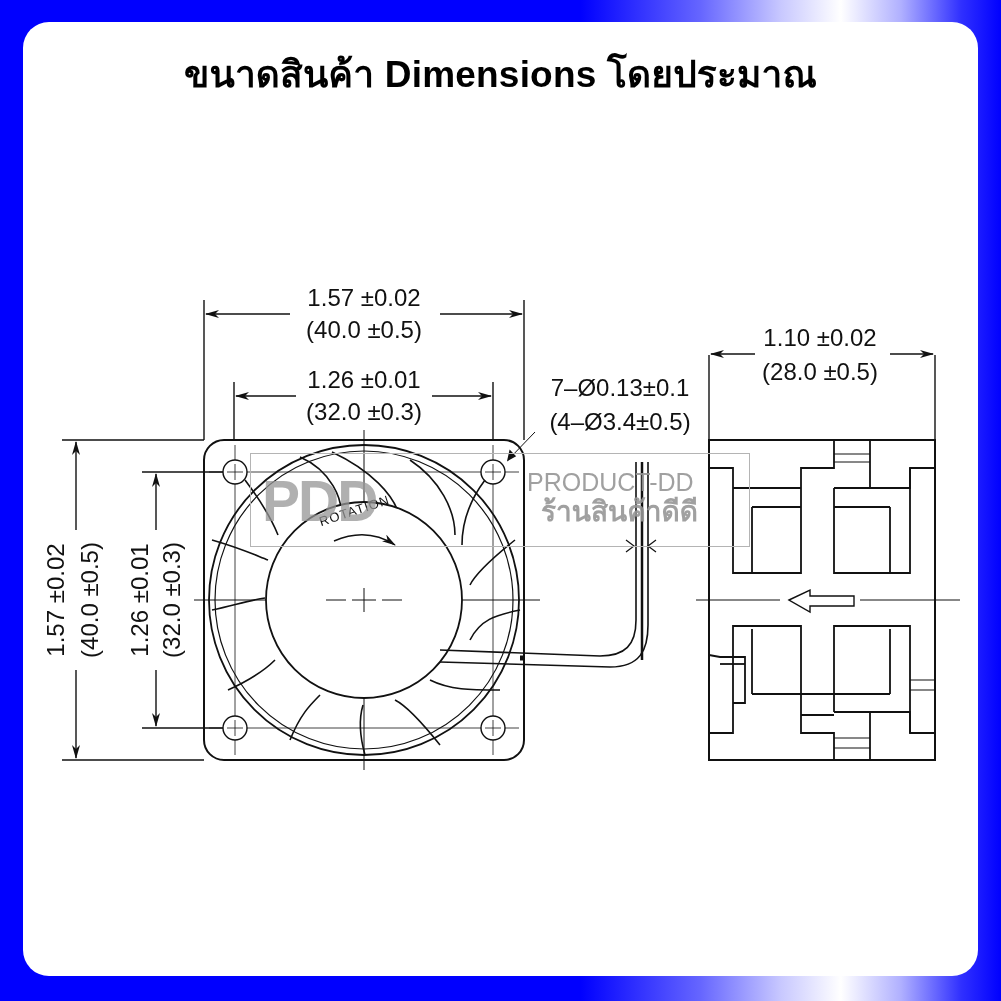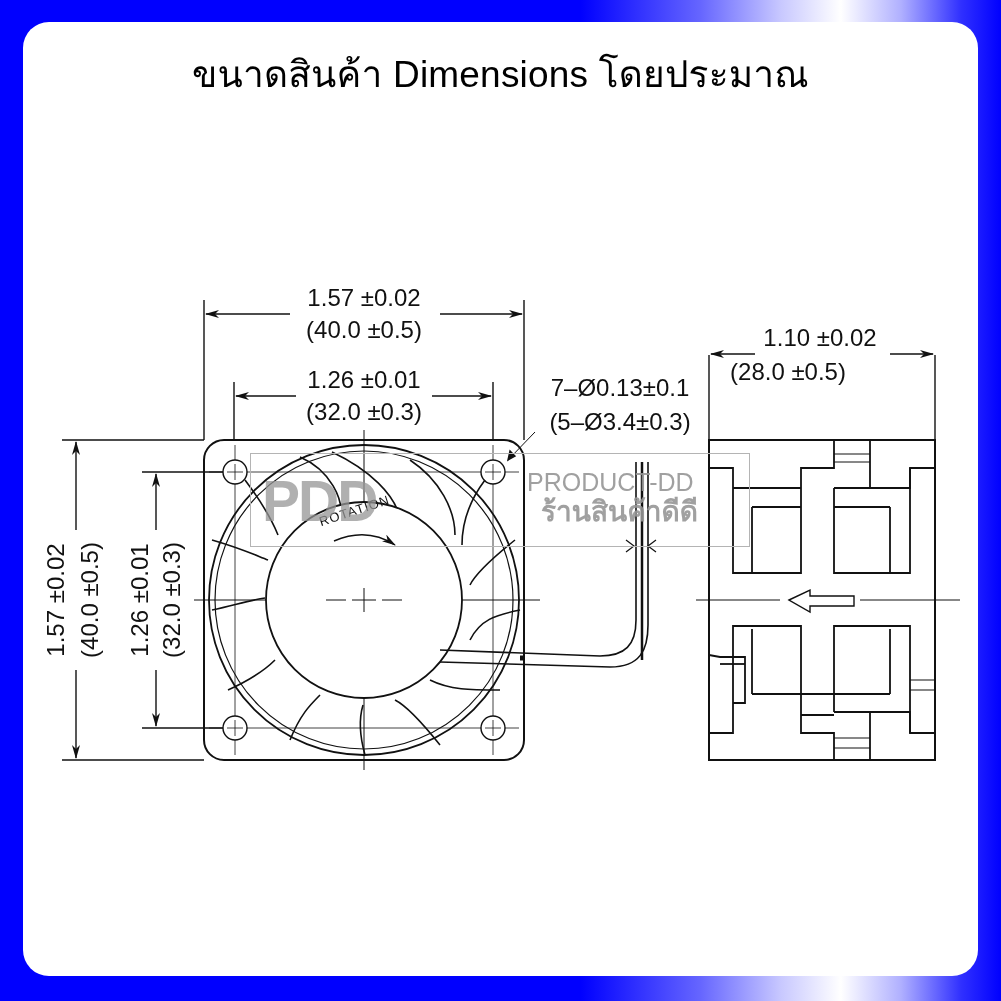--- a/index.html
+++ b/index.html
@@ -12,21 +12,21 @@
       position: absolute; left: 0; top: 0; width: 1001px; height: 1001px;
       background:
         linear-gradient(90deg, #0000ff 0%, #0000ff 58%, #6666ff 70%, #c8c8ff 78%, #ffffff 84%, #b0b0ff 90%, #3030ff 96%, #0000ff 100%);
     }
     .panel {
       position: absolute; left: 23px; top: 22px; width: 955px; height: 954px;
       background: #ffffff; border-radius: 26px;
     }
     .title {
       position: absolute; left: 0; top: 44px; width: 1001px; text-align: center;
-      font-size: 37px; font-weight: normal; color: #000; letter-spacing: 0.2px;
+      font-size: 37px; font-weight: bold; color: #000; letter-spacing: 0.2px;
     }
     svg.drawing { position: absolute; left: 0; top: 0; }
     .dim {
       position: absolute; font-size: 24px; color: #111; line-height: 28px;
       text-align: center; white-space: nowrap;
     }
     .vdim {
       position: absolute; font-size: 24px; color: #111; line-height: 28px;
       text-align: center; white-space: nowrap;
       transform-origin: center center; transform: rotate(-90deg);
@@ -195,24 +195,24 @@
     <path d="M789 600 L810 590 L810 596 L854 596 L854 606 L810 606 L810 612 Z" fill="#fff" stroke-width="1.4"></path>
   </g>
 </svg>
 
 <div class="dim" style="left:264px;top:284px;width:200px;">1.57 ±0.02</div>
 <div class="dim" style="left:264px;top:316px;width:200px;">(40.0 ±0.5)</div>
 <div class="dim" style="left:264px;top:366px;width:200px;">1.26 ±0.01</div>
 <div class="dim" style="left:264px;top:398px;width:200px;">(32.0 ±0.3)</div>
 
 <div class="dim" style="left:520px;top:374px;width:200px;">7–Ø0.13±0.1</div>
-<div class="dim" style="left:520px;top:408px;width:200px;">(5–Ø3.4±0.3)</div>
+<div class="dim" style="left:520px;top:408px;width:200px;">(4–Ø3.4±0.5)</div>
 
 <div class="dim" style="left:720px;top:324px;width:200px;">1.10 ±0.02</div>
-<div class="dim" style="left:688px;top:358px;width:200px;">(28.0 ±0.5)</div>
+<div class="dim" style="left:720px;top:358px;width:200px;">(28.0 ±0.5)</div>
 
 <div class="vdim" style="left:-44px;top:586px;width:200px;">1.57 ±0.02</div>
 <div class="vdim" style="left:-10px;top:586px;width:200px;">(40.0 ±0.5)</div>
 <div class="vdim" style="left:40px;top:586px;width:200px;">1.26 ±0.01</div>
 <div class="vdim" style="left:72px;top:586px;width:200px;">(32.0 ±0.3)</div>
 
 <div class="rot-label">ROTATION</div>
 
 <div class="wm-box"></div>
 <div class="wm-logo">PDD</div>

